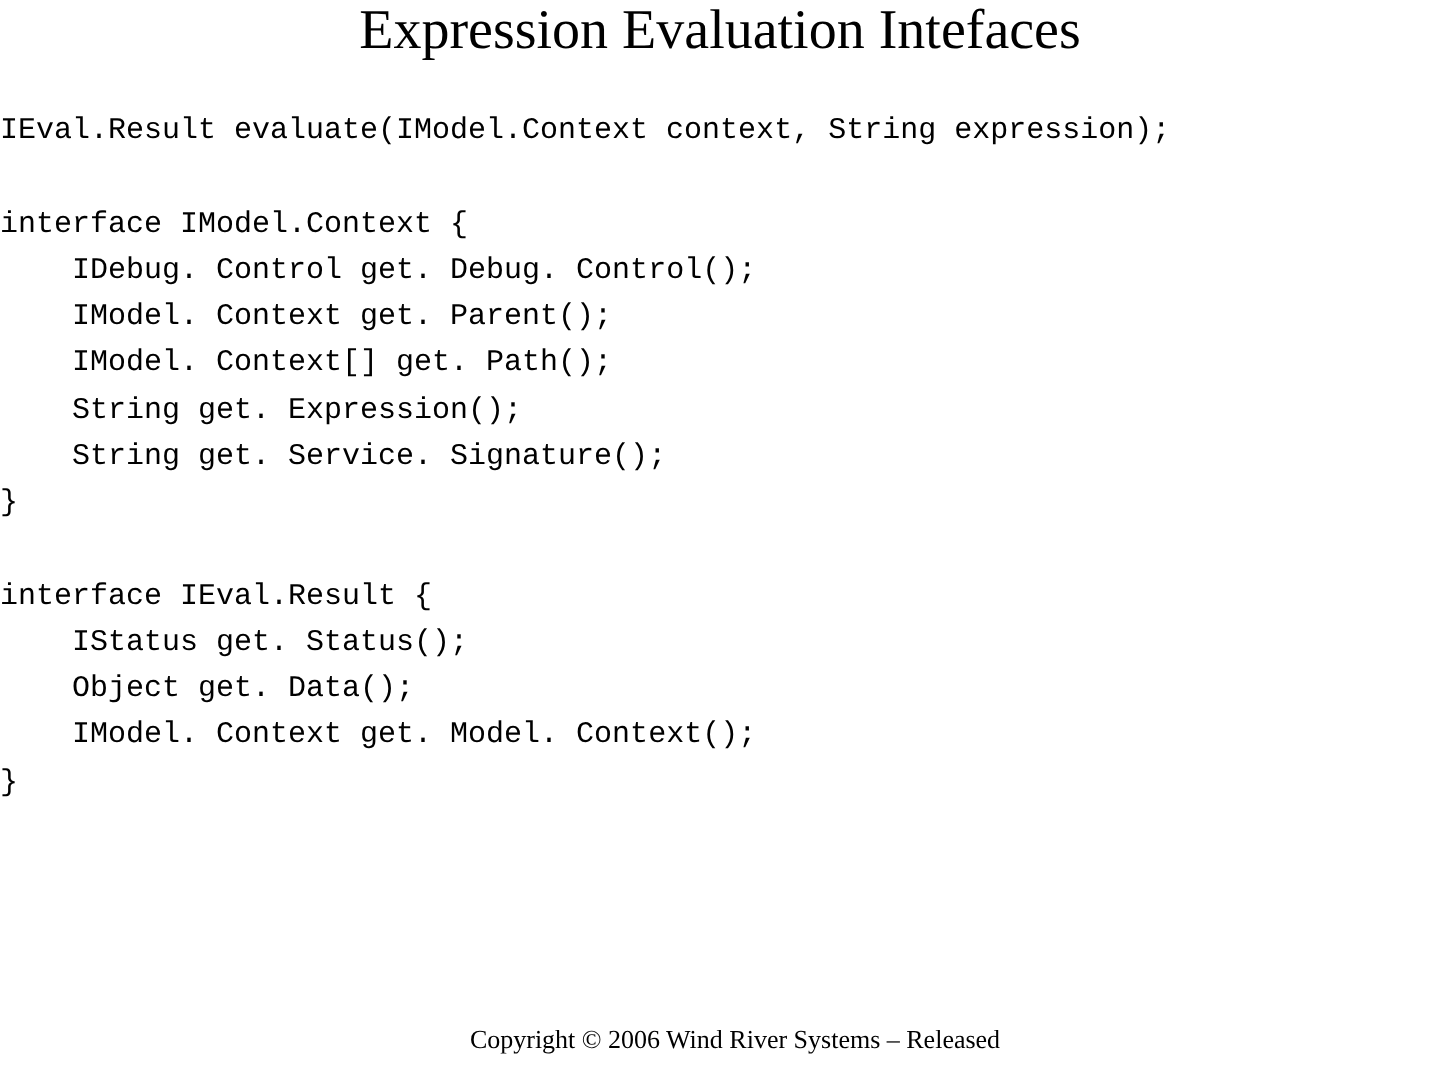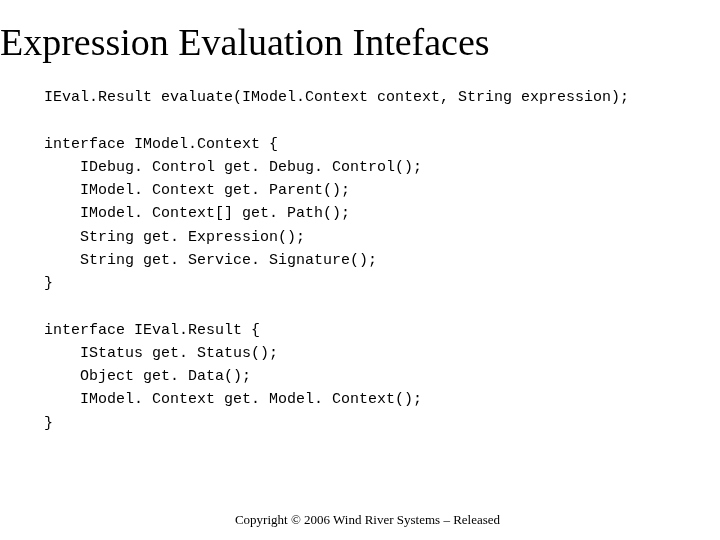--- a/index.html
+++ b/index.html
@@ -11,32 +11,30 @@
     font-family: "Times New Roman", Times, serif;
     color: #000000;
   }
   .slide {
     position: relative;
     width: 720px;
     height: 540px;
     box-sizing: border-box;
   }
   .title {
-    text-align: left;
-    font-size: 38px;
+    text-align: center;
+    font-size: 28px;
     font-weight: normal;
-    padding-top: 20px;
     padding-bottom: 8px;
   }
   .code {
     font-family: "Courier New", Courier, monospace;
     font-size: 15px;
     line-height: 1.55;
     white-space: pre;
-    padding-left: 44px;
     padding-top: 14px;
   }
   .footer {
     position: absolute;
     bottom: 12px;
     left: 15px;
     right: 0;
     text-align: center;
     font-size: 13px;
     line-height: 1.25;

